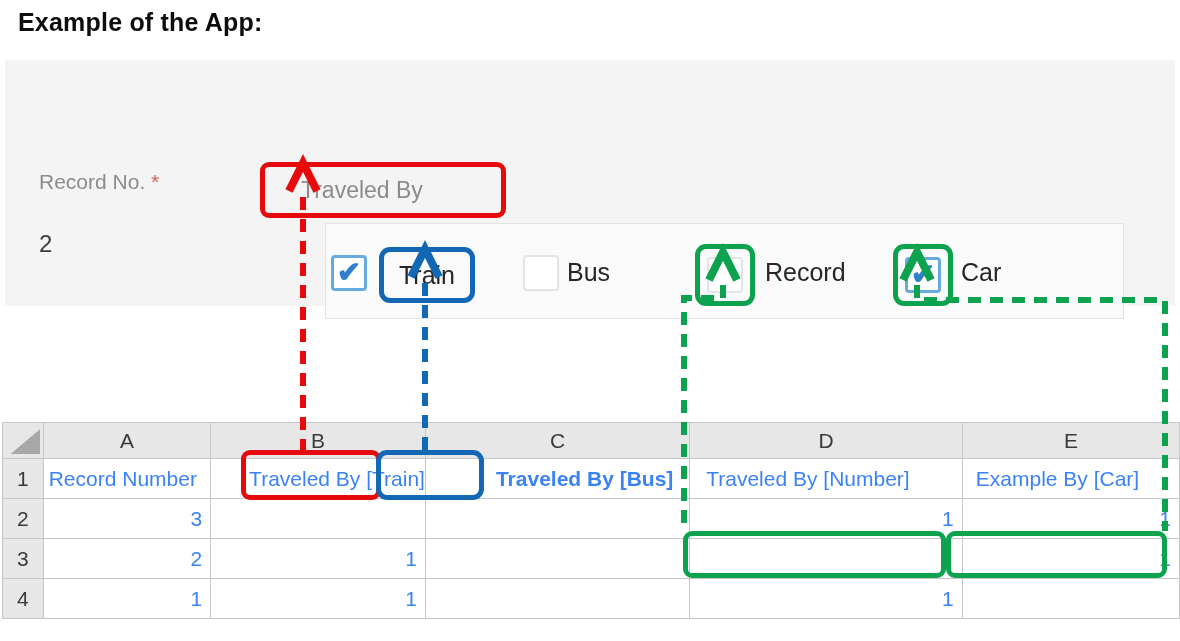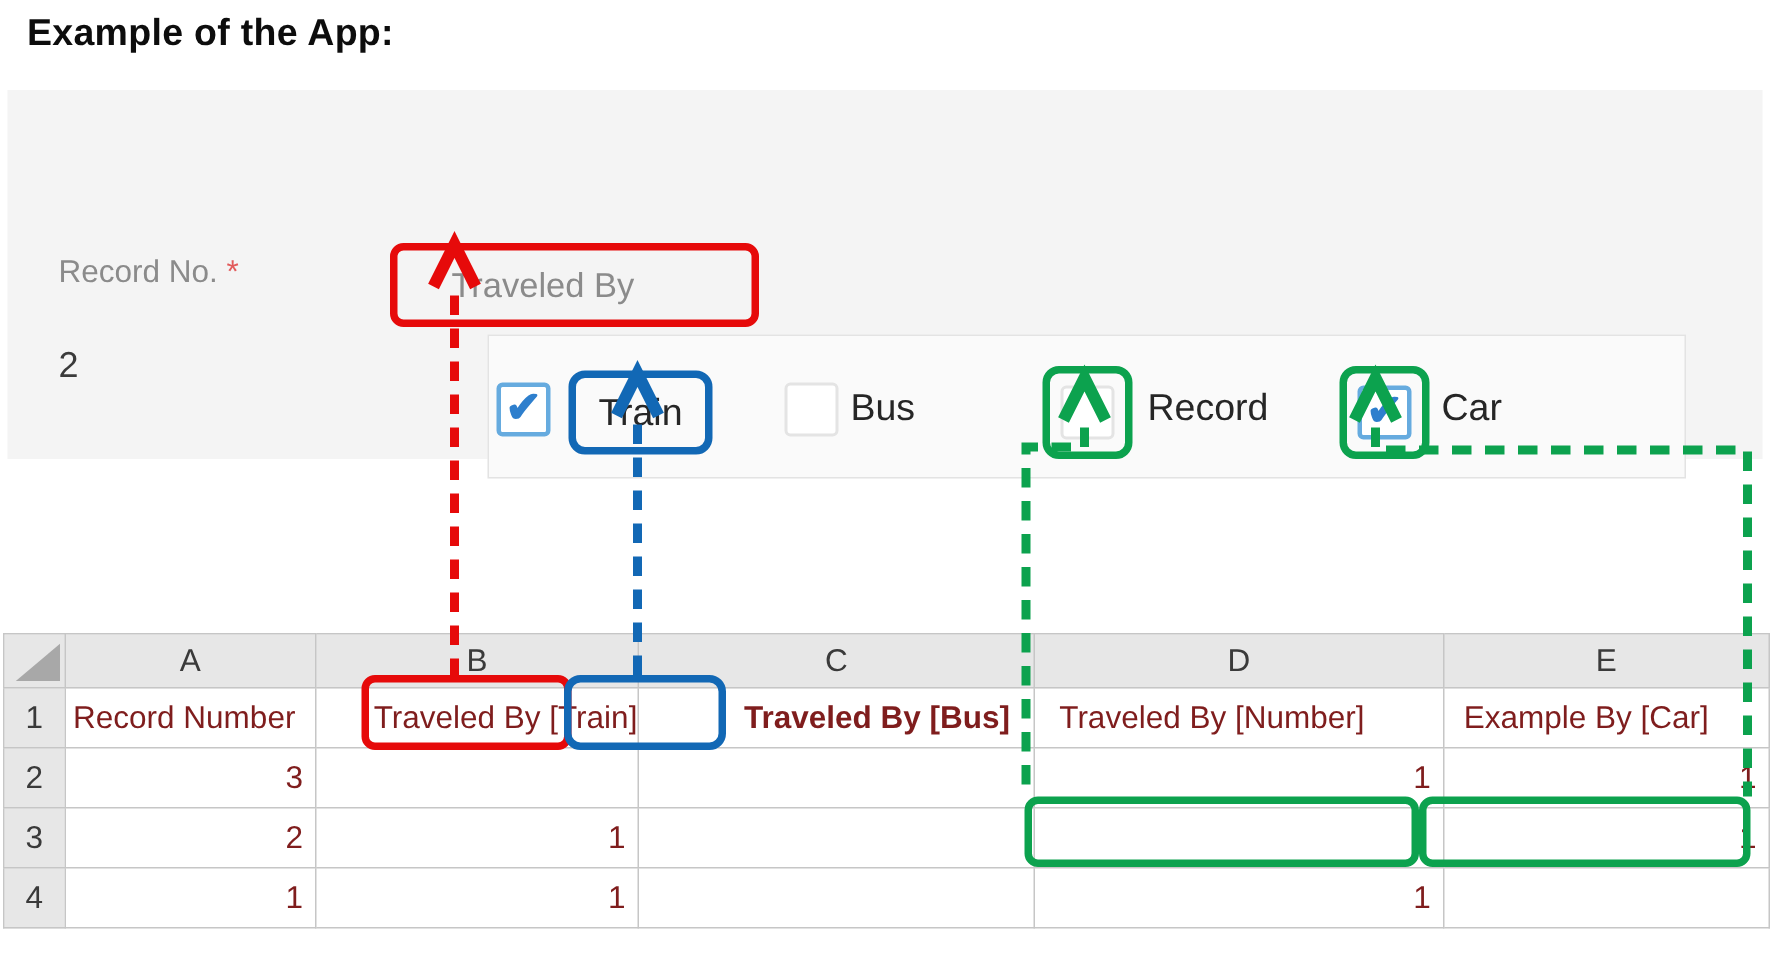--- a/index.html
+++ b/index.html
@@ -41,21 +41,21 @@
                 border:5px solid #0ca24e; border-radius:11px;
                 display:flex; align-items:center; justify-content:center; }
   #green-wrap-flight { left:690px; }
   #green-wrap-car    { left:888px; }
   .green-wrap .cb { position:static; }
 
   
   .sheet { position:absolute; left:2px; top:422px; border-collapse:collapse; table-layout:fixed; }
   .sheet th, .sheet td { border:1px solid #c6c6c6; font-weight:normal; overflow:visible; }
   .sheet thead th { height:36px; background:#e7e7e7; font-size:21px; color:#3a3a3a; text-align:center; }
-  .sheet td { height:40px; background:#fff; font-size:21px; color:#7f1d1d; }
+  .sheet td { height:40px; background:#fff; font-size:21px; color:#3b82f6; }
   .sheet td.rowhead { background:#e7e7e7; text-align:center; color:#3a3a3a; }
   .sheet td.txt { text-align:left; padding-left:5px; white-space:nowrap; }
   .sheet td.num { text-align:right; padding-right:8px; }
   .sheet td.ind-b { padding-left:38px;margin-top:44px; }
   .sheet td.ind-c { padding-left:70px;font-weight:bold; }
   .sheet td.ind-d { padding-left:16px; }
   .sheet td.ind-e { padding-left:13px; }
   .corner-tri { position:absolute; left:8px; top:427px; width:32px; height:27px;
                 background:#a8a8a8; clip-path:polygon(100% 8%, 100% 100%, 8% 100%); }
 

